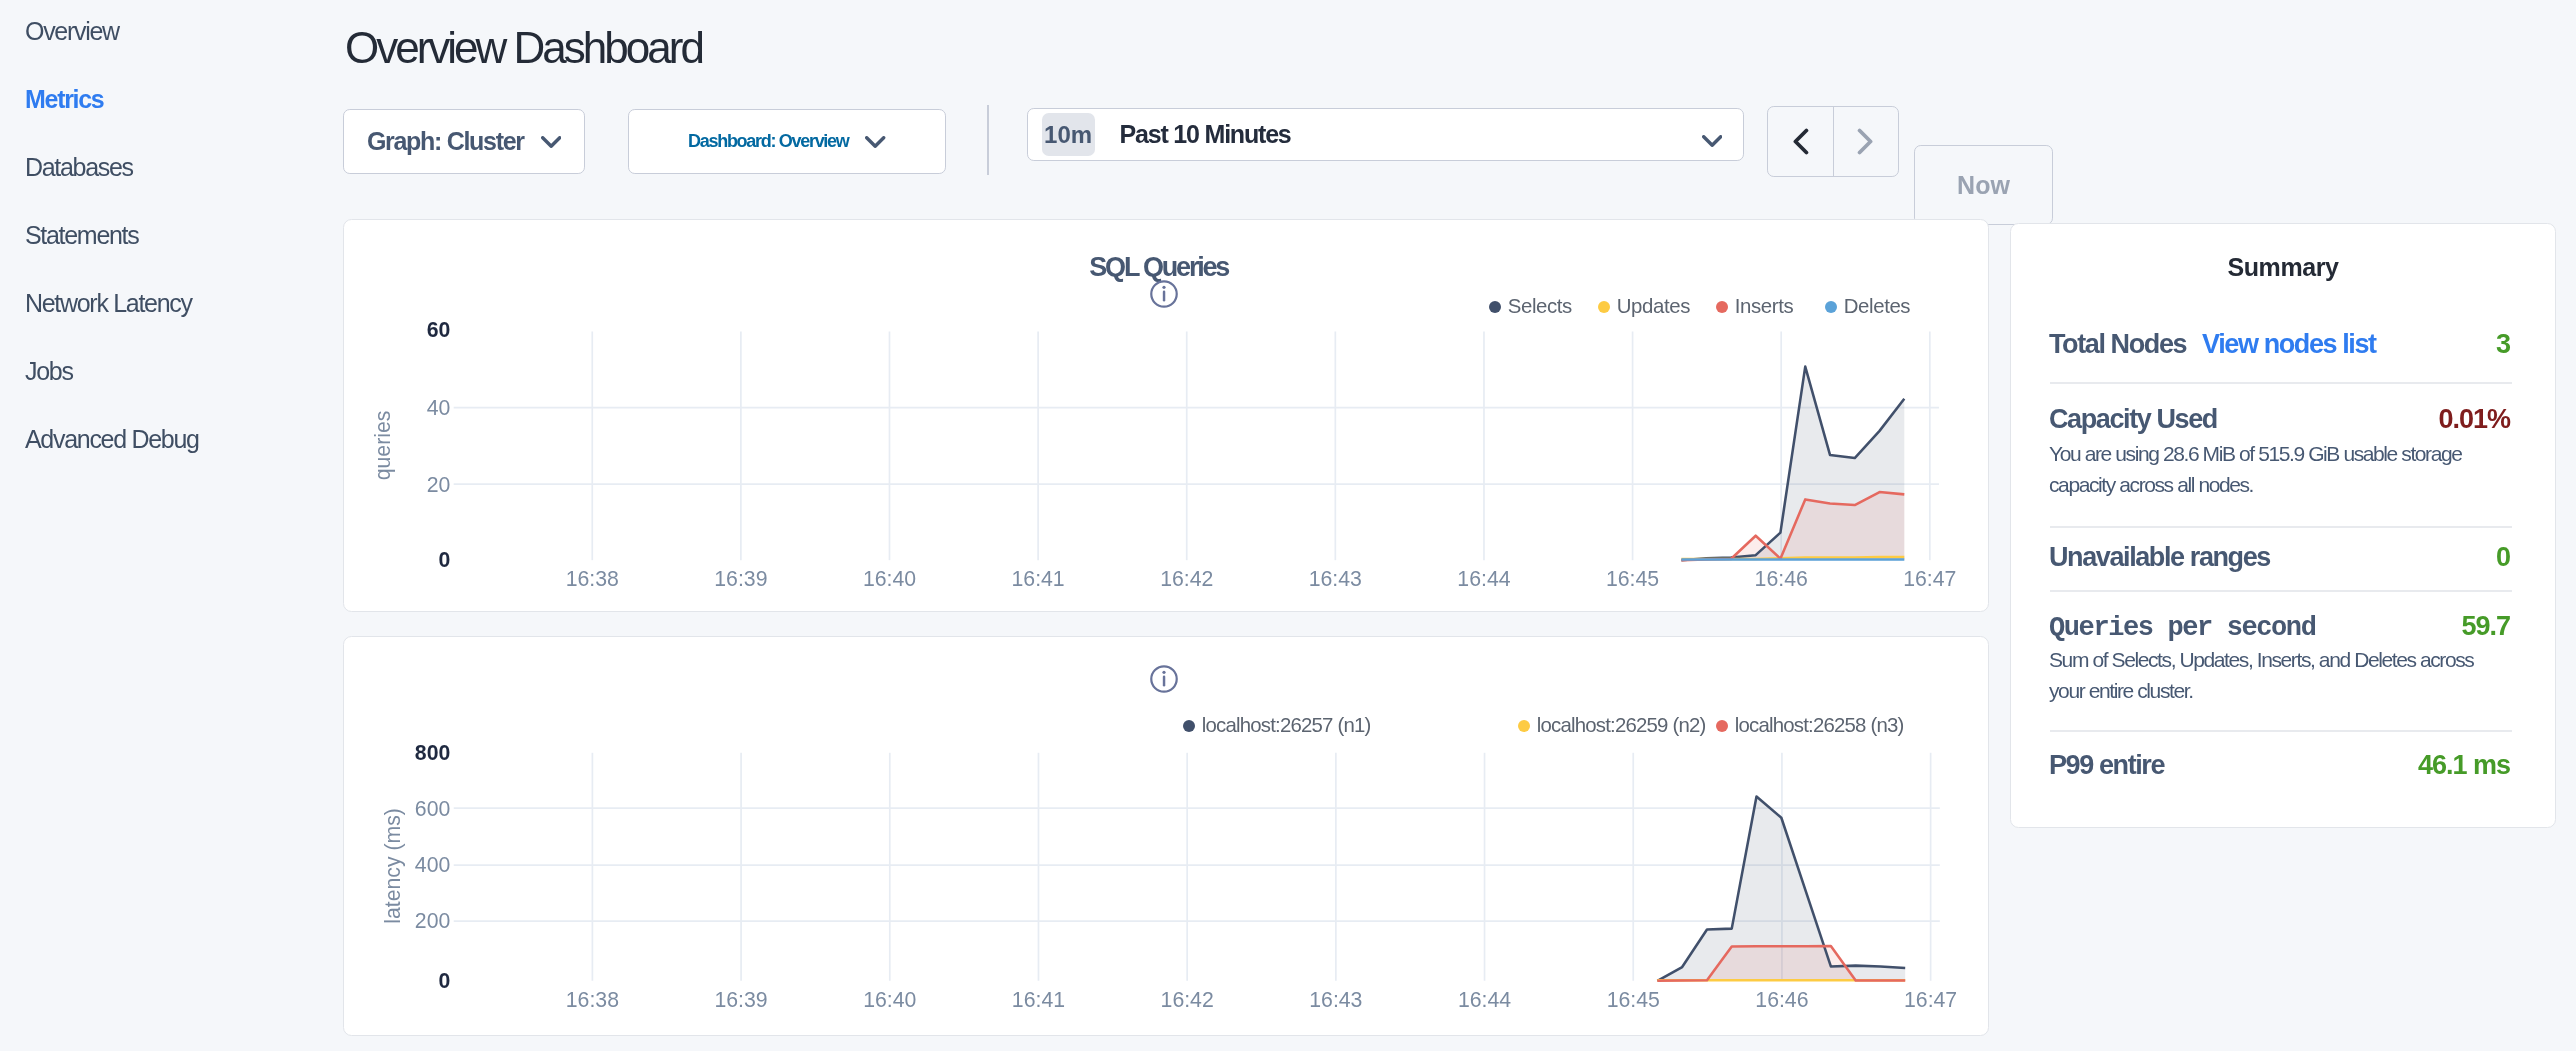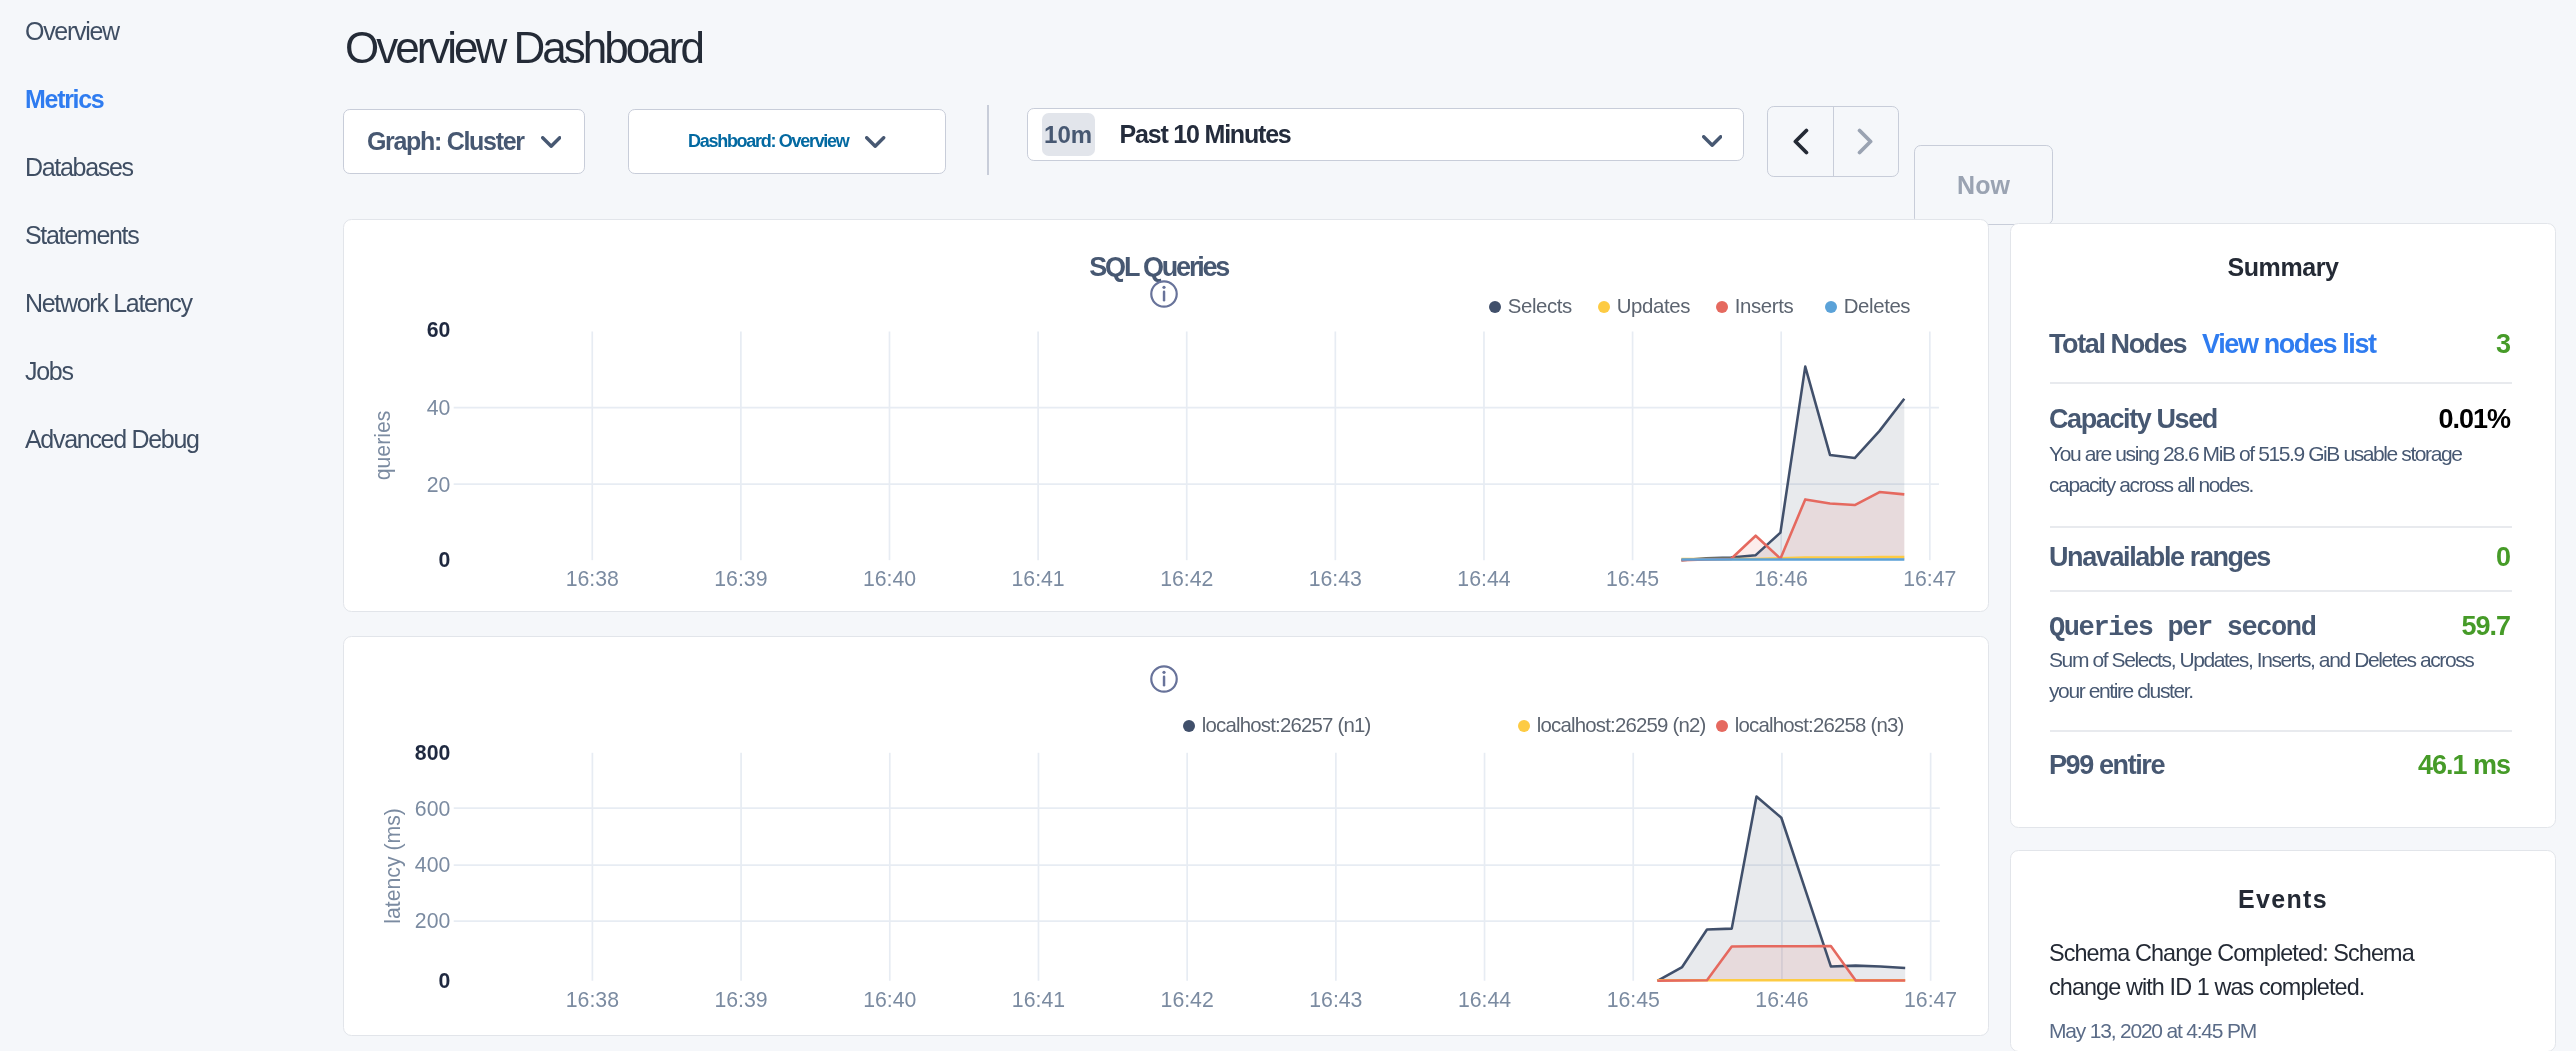--- a/index.html
+++ b/index.html
@@ -198,41 +198,36 @@
 
   <div class="card" style="left:2010px;top:223px;width:546px;height:605px;">
     <div style="position:absolute;left:0;right:0;top:29px;text-align:center;font-size:25px;font-weight:700;letter-spacing:-0.4px;color:#242a35;">Summary</div>
     <div style="position:absolute;left:38px;right:45px;top:105px;display:flex;justify-content:space-between;align-items:baseline;font-size:27px;letter-spacing:-1.4px;">
         <span><span style="font-weight:700;color:#475872;">Total Nodes</span><span style="font-weight:700;color:#2f7cf0;letter-spacing:-1.4px;margin-left:16px;">View nodes list</span></span>
         <span style="font-weight:700;color:#469b28;letter-spacing:-1px;">3</span>
       </div>
     <div style="position:absolute;left:39px;right:43px;top:158px;height:1.7px;background:#e8eaee;"></div>
     <div style="position:absolute;left:38px;right:45px;top:180px;display:flex;justify-content:space-between;align-items:baseline;font-size:27px;letter-spacing:-1.4px;">
         <span><span style="font-weight:700;color:#475872;">Capacity Used</span></span>
-        <span style="font-weight:700;color:#000000;letter-spacing:-1px;">0.01%</span>
+        <span style="font-weight:700;color:#7f1d1d;letter-spacing:-1px;">0.01%</span>
       </div>
     <div style="position:absolute;left:38px;top:214px;font-size:21px;letter-spacing:-1.4px;line-height:31px;color:#475872;white-space:nowrap;">You are using 28.6 MiB of 515.9 GiB usable storage<br>capacity across all nodes.</div>
     <div style="position:absolute;left:39px;right:43px;top:302px;height:1.7px;background:#e8eaee;"></div>
     <div style="position:absolute;left:38px;right:45px;top:318px;display:flex;justify-content:space-between;align-items:baseline;font-size:27px;letter-spacing:-1.4px;">
         <span><span style="font-weight:700;color:#475872;">Unavailable ranges</span></span>
         <span style="font-weight:700;color:#469b28;letter-spacing:-1px;">0</span>
       </div>
     <div style="position:absolute;left:39px;right:43px;top:366px;height:1.7px;background:#e8eaee;"></div>
     <div style="position:absolute;left:38px;right:45px;top:387px;display:flex;justify-content:space-between;align-items:baseline;font-size:27px;letter-spacing:-1.4px;">
         <span><span style="font-weight:700;color:#475872;font-family:Liberation Mono, monospace;">Queries per second</span></span>
         <span style="font-weight:700;color:#469b28;letter-spacing:-1px;">59.7</span>
       </div>
     <div style="position:absolute;left:38px;top:420px;font-size:21px;letter-spacing:-1.4px;line-height:31px;color:#475872;white-space:nowrap;">Sum of Selects, Updates, Inserts, and Deletes across<br>your entire cluster.</div>
     <div style="position:absolute;left:39px;right:43px;top:506px;height:1.7px;background:#e8eaee;"></div>
     <div style="position:absolute;left:38px;right:45px;top:526px;display:flex;justify-content:space-between;align-items:baseline;font-size:27px;letter-spacing:-1.4px;">
         <span><span style="font-weight:700;color:#475872;">P99 entire</span></span>
         <span style="font-weight:700;color:#469b28;letter-spacing:-1px;">46.1 ms</span>
       </div>
   </div>
 
-  <div class="card" style="left:2010px;top:850px;width:546px;height:202px;">
-    <div style="position:absolute;left:0;right:0;top:34px;text-align:center;font-size:25px;font-weight:700;letter-spacing:1.3px;color:#242a35;">Events</div>
-    <div style="position:absolute;left:38px;right:31px;top:85px;font-size:23.4px;letter-spacing:-0.9px;line-height:34px;color:#242a35;white-space:nowrap;">Schema Change Completed: Schema<br>change with ID 1 was completed.</div>
-    <div style="position:absolute;left:38px;right:34px;top:168px;font-size:21px;letter-spacing:-1.2px;color:#5a6b87;">May 13, 2020 at 4:45 PM</div>
-  </div>
 
 </div>
 
 
 </body></html>

